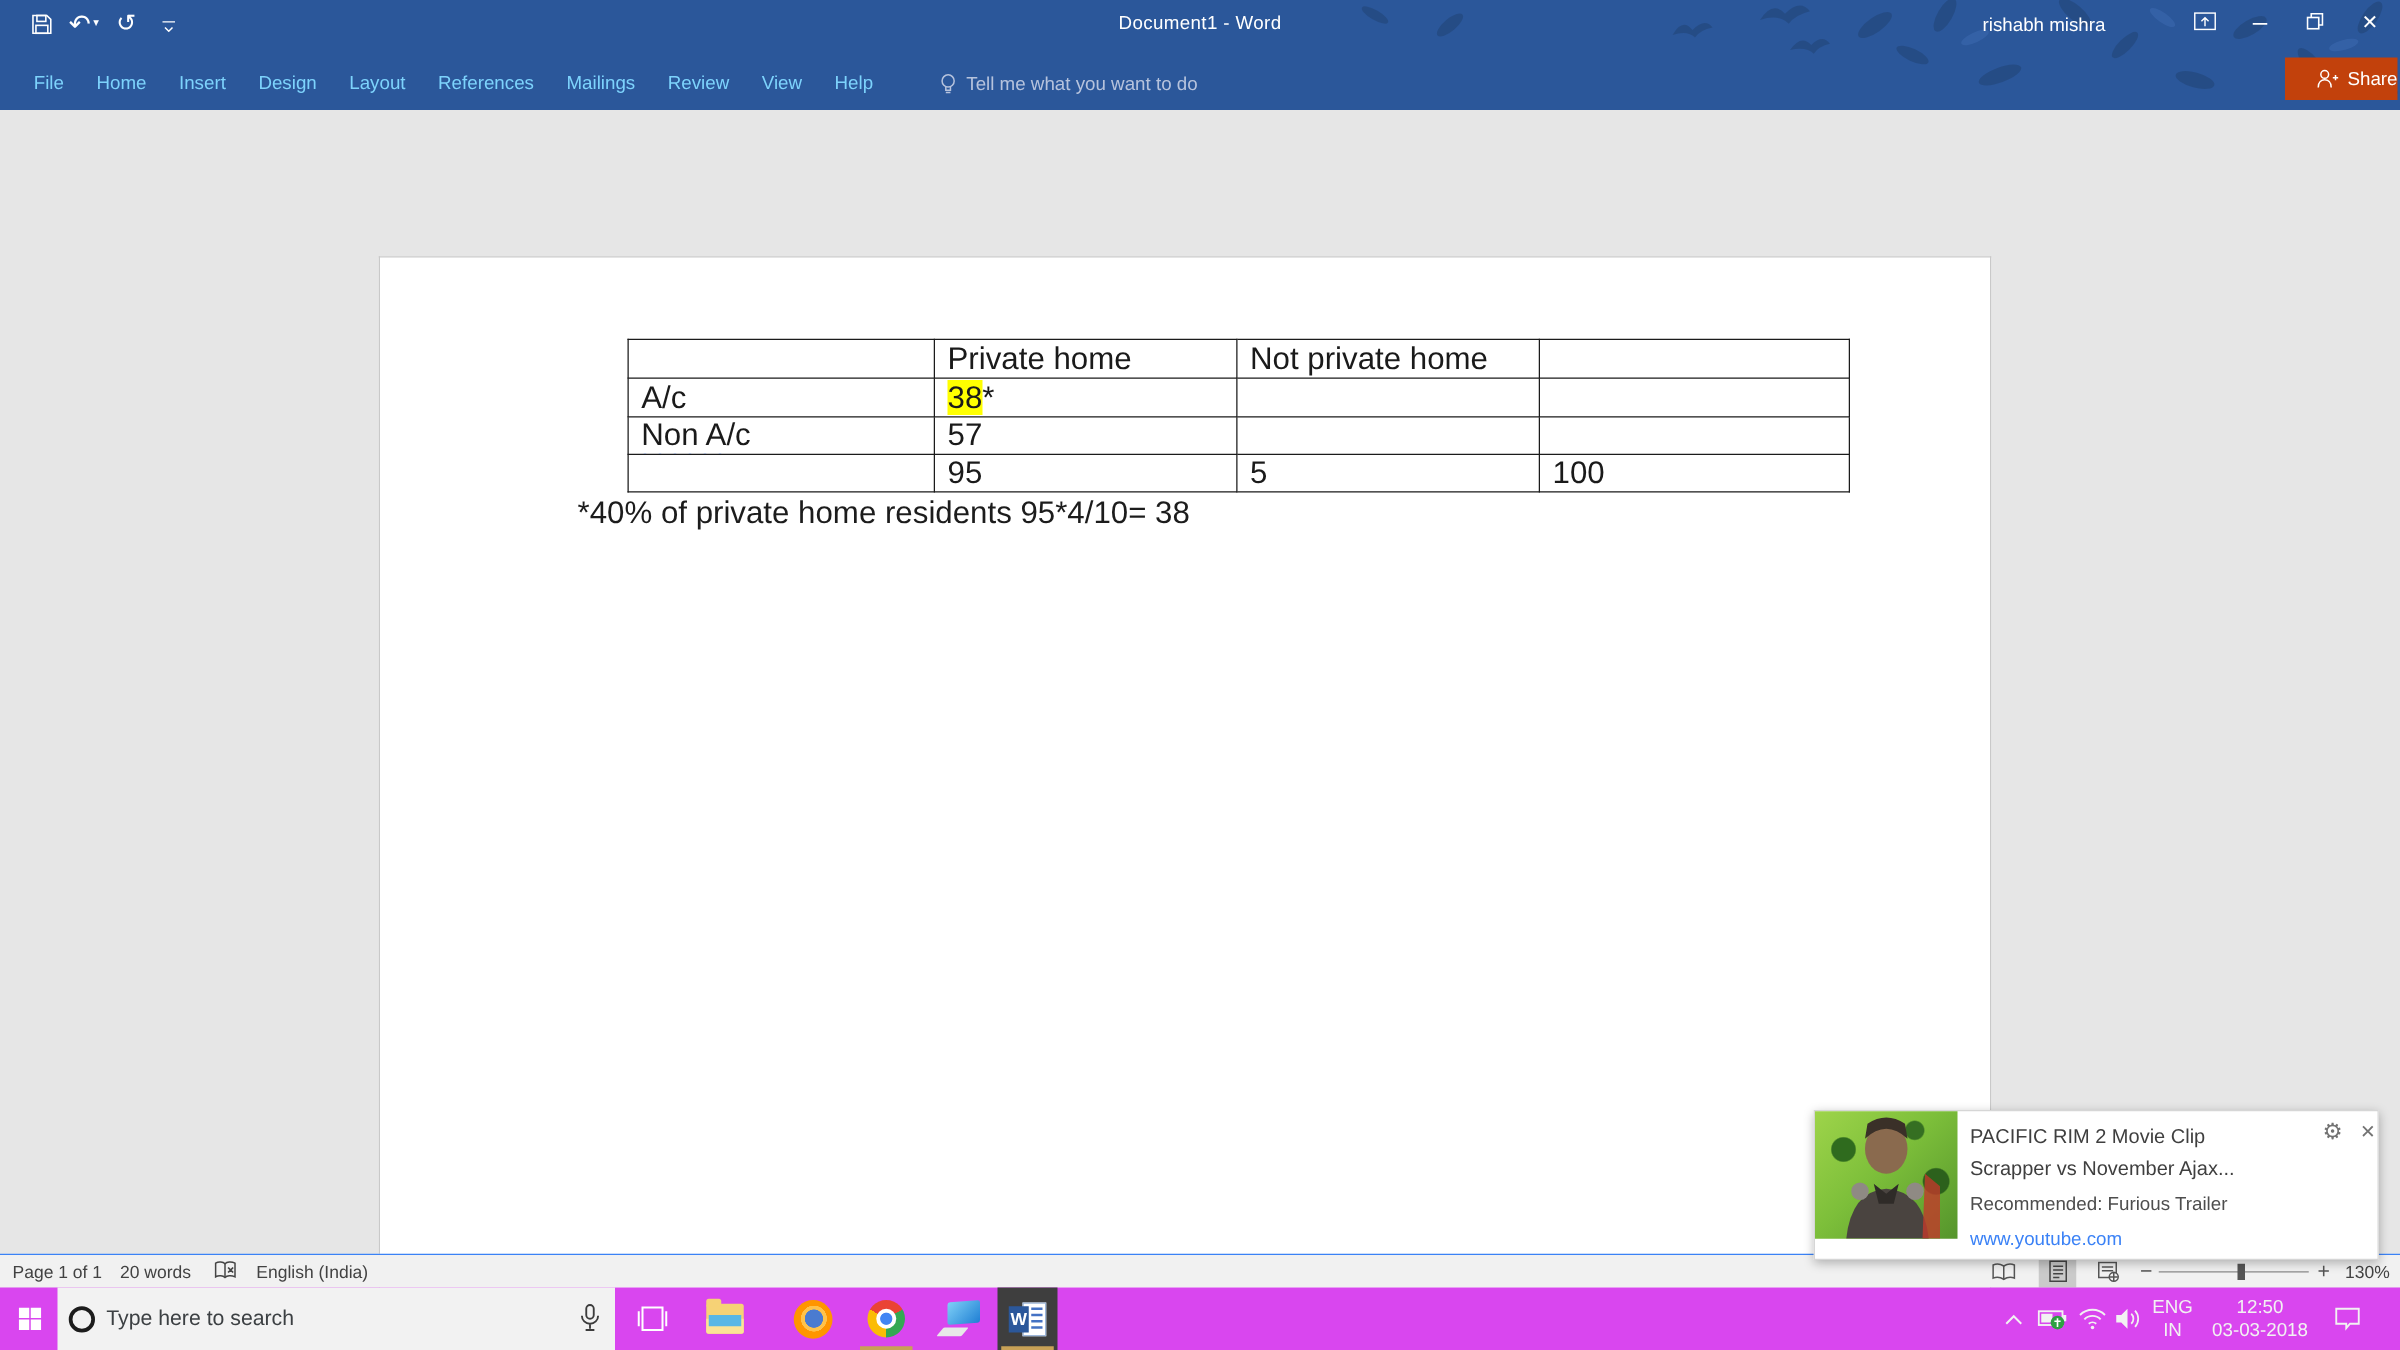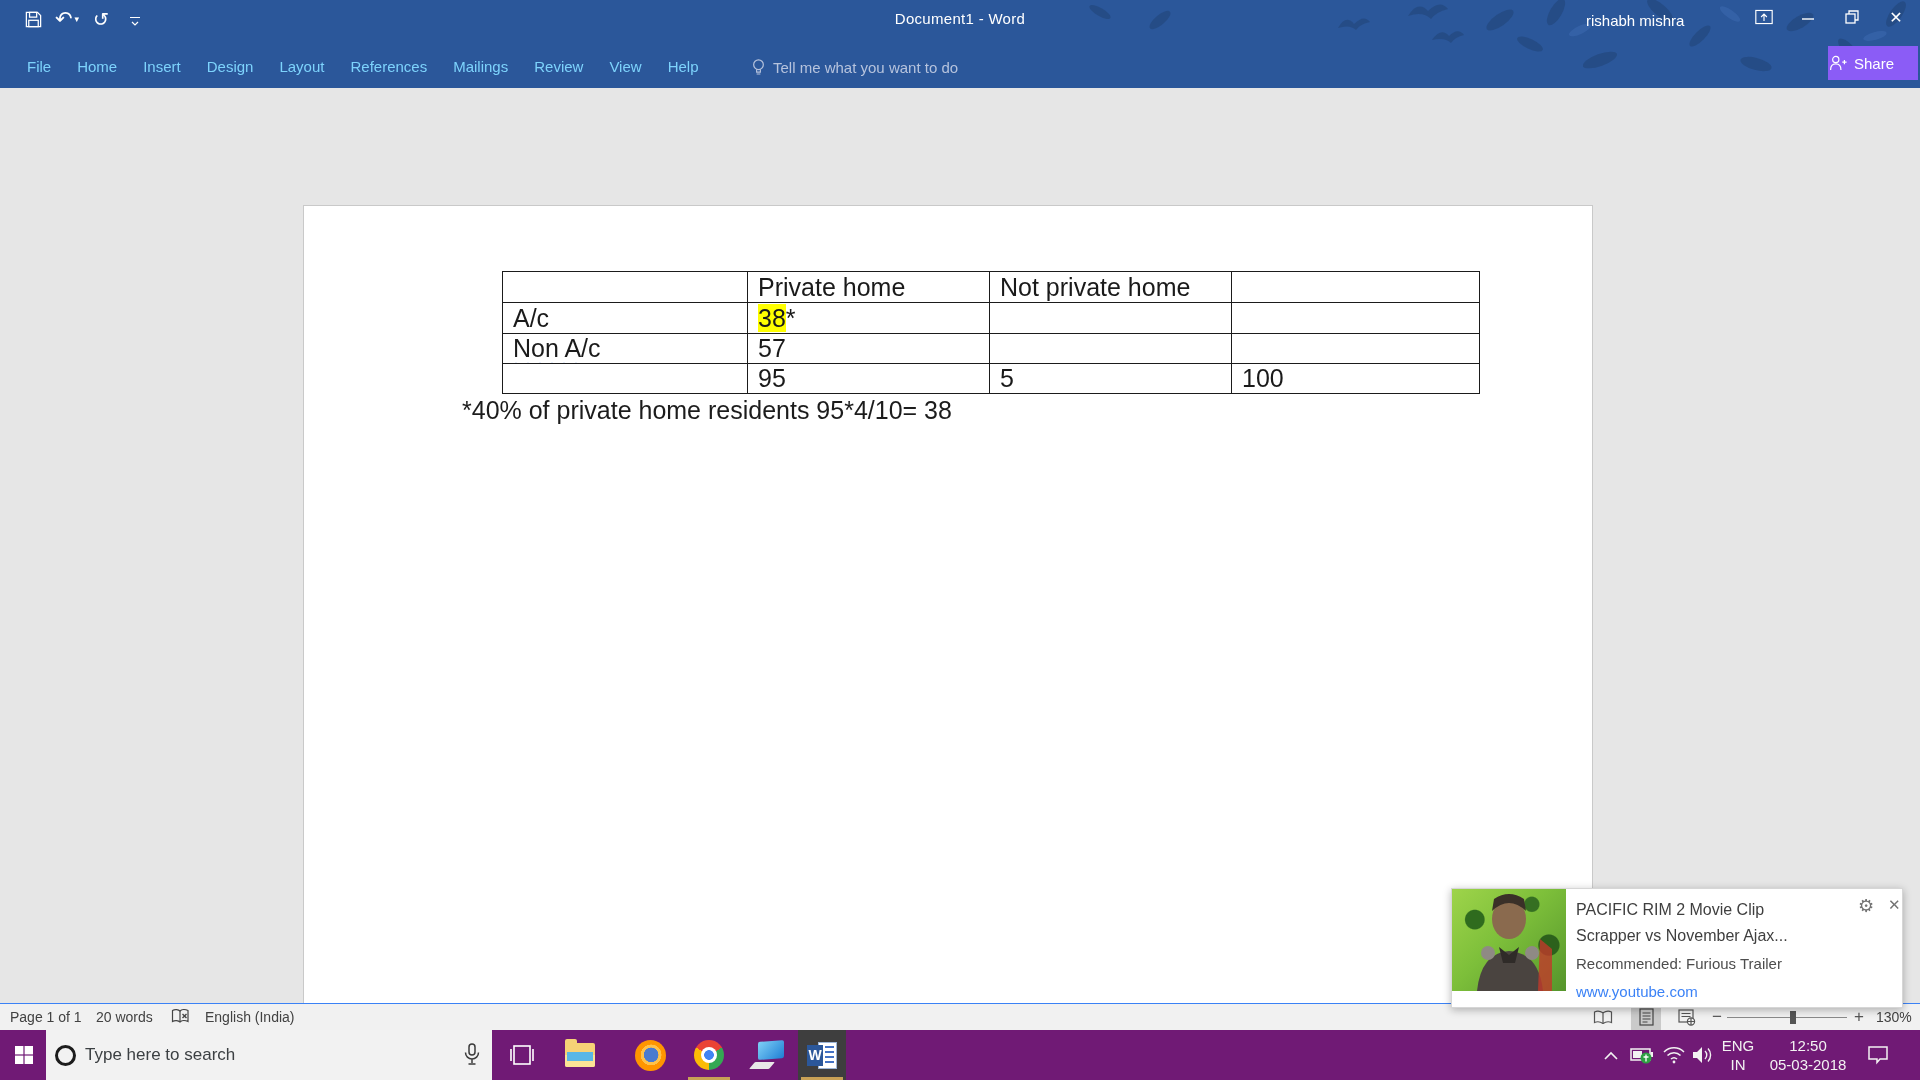--- a/index.html
+++ b/index.html
@@ -23,22 +23,22 @@
   .user-name { position:absolute; left:1586px; top:12px; color:#fff; font-size:15px; }
 
   .win-controls { position:absolute; right:2px; top:0; display:flex; }
   .wc-btn { width:44px; height:34px; display:flex; align-items:center; justify-content:center; color:#fff; }
   .wc-btn svg { display:block; }
   .close-glyph { font-size:16px; font-family:"DejaVu Sans", sans-serif; }
 
   .tabs { position:absolute; left:14px; top:50px; height:34px; display:flex; align-items:center; }
   .tab { color:#7dd3fc; font-size:15px; padding:0 13px; height:34px; line-height:34px; white-space:nowrap; }
   .tellme { position:absolute; left:752px; top:50px; height:34px; display:flex; align-items:center; gap:8px; color:#b6c3dd; font-size:15px; }
-  .share-btn { position:absolute; left:1828px; top:46px; width:90px; height:34px; background:#8b5cf6; color:#fff;
-               display:flex; align-items:center; justify-content:flex-start; gap:7px; font-size:15px; }
+  .share-btn { position:absolute; left:1828px; top:46px; width:90px; height:34px; background:#c2410c; color:#fff;
+               display:flex; align-items:center; justify-content:flex-end; gap:7px; font-size:15px; }
 
   
   .doc-area { position:absolute; left:0; top:88px; width:1920px; height:915px; background:#e6e6e6; }
   .page { position:absolute; left:303px; top:117px; width:1290px; height:900px; background:#fff; border:1px solid #c9c9c9; border-bottom:none; }
 
   table.doc-table { position:absolute; left:462px; top:271px; width:977px; border-collapse:collapse; table-layout:fixed; z-index:5;margin-left:40px; }
   table.doc-table td { border:1px solid #1b1b1b; font-size:25px; color:#1a1a1a; padding:0 0 0 10px; vertical-align:middle; white-space:nowrap; overflow:hidden; }
   tr.r0 td, tr.r1 td { height:31px; }
   tr.r2 td, tr.r3 td { height:30px; }
   .hl { background:#ffff00; }
@@ -64,21 +64,21 @@
   .statusbar { position:absolute; left:0; top:1003px; width:1920px; height:27px; background:#f1f1f1; border-top:1px solid #3b82f6; z-index:10; font-size:14px; color:#424242; }
   .sb-item { position:absolute; top:0; height:26px; line-height:26px; white-space:nowrap; }
   .sb-icon { position:absolute; top:4px; }
   .view-btn { position:absolute; top:0; width:30px; height:26px; display:flex; align-items:center; justify-content:center; }
   .view-btn.sel { background:#cacaca; }
   .zoom-track { position:absolute; top:13px; height:1px; background:#8a8a8a; }
   .zoom-thumb { position:absolute; top:7px; width:6px; height:13px; background:#555; }
   .zoom-sign { position:absolute; top:0; height:26px; line-height:25px; font-size:17px; color:#555; }
 
   
-  .taskbar { position:absolute; left:0; top:1030px; width:1920px; height:50px; background:#701a75; z-index:70; }
+  .taskbar { position:absolute; left:0; top:1030px; width:1920px; height:50px; background:#d946ef; z-index:70; }
   .start-btn { position:absolute; left:0; top:0; width:48px; height:50px; display:flex; align-items:center; justify-content:center; }
   .search-box { position:absolute; left:46px; top:0; width:446px; height:50px; background:#f2f2f2; display:flex; align-items:center; }
   .cortana-ring { width:21px; height:21px; border:3px solid #1c1c1c; border-radius:50%; margin-left:9px; }
   .search-input { border:none; outline:none; background:transparent; font-size:17px; color:#3c4043; margin-left:9px; width:330px; font-family:"Liberation Sans",sans-serif; }
   .search-input::placeholder { color:#3c4043; opacity:1; }
   .mic { position:absolute; right:12px; top:13px; }
   .tb-btn { position:absolute; top:0; width:48px; height:50px; display:flex; align-items:center; justify-content:center; }
   .tb-underline { position:absolute; left:3px; right:3px; bottom:0; height:3px; background:#c8a156; }
   .tb-word { background:#3e3e3e; }
 
@@ -418,21 +418,21 @@
         <polygon points="2,7 6,7 11,2 11,18 6,13 2,13" fill="#f2f2f2" stroke="none"></polygon>
         <path d="M14 6 a5.5 5.5 0 0 1 0 8 M17 3.5 a9.5 9.5 0 0 1 0 13"></path>
       </svg>
     </span>
     <span class="tray-item tray-2line" style="left:1718px; width:40px">
       <span>ENG</span>
       <span>IN</span>
     </span>
     <span class="tray-item tray-2line" style="left:1762px; width:92px">
       <span>12:50</span>
-      <span>05-03-2018</span>
+      <span>03-03-2018</span>
     </span>
     <span class="tray-item" style="left:1858px; width:40px">
       <svg width="22" height="20" viewBox="0 0 22 20" fill="none" stroke="#f2f2f2" stroke-width="1.5">
         <path d="M2 2 H20 V14 H13 L10 17.5 V14 H2 Z"></path>
       </svg>
     </span>
   </div>
 
 </div>
 

